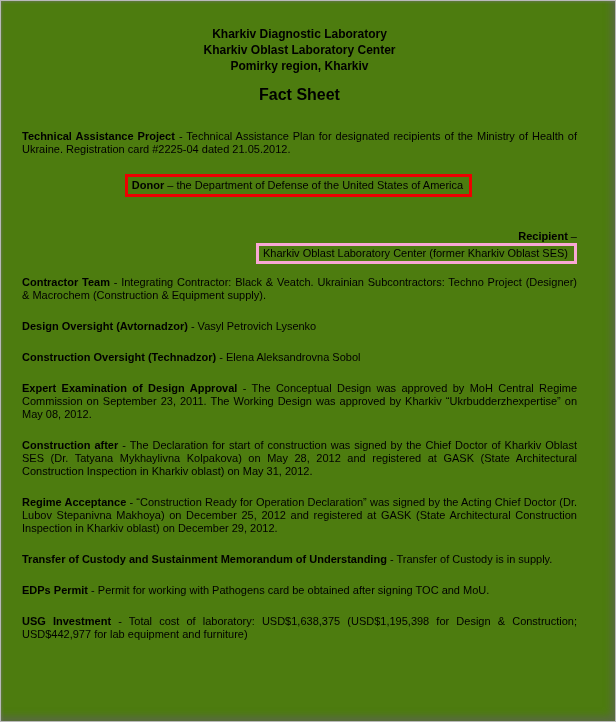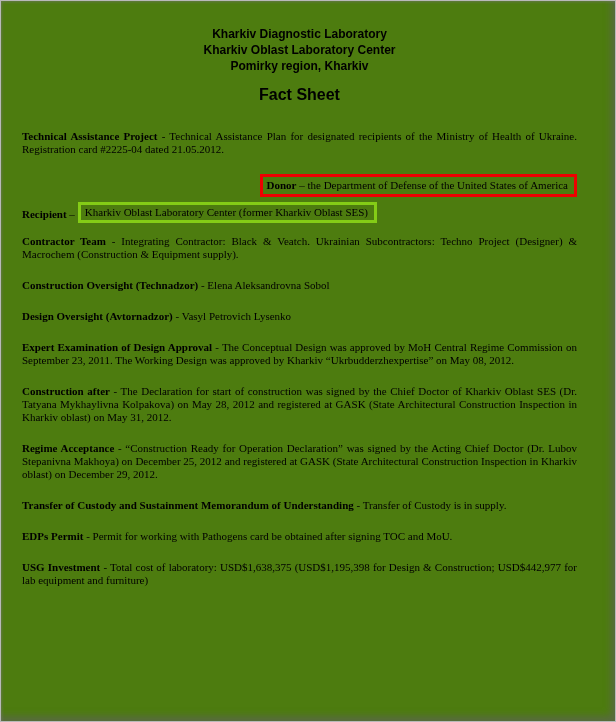--- a/index.html
+++ b/index.html
@@ -18,38 +18,38 @@
   .frame {
     position:absolute; inset:0;
     pointer-events:none;
     box-shadow:
       inset 0 0 0 1px #b9b9b9,
       inset 2px 2px 3px rgba(120,120,120,0.55),
       inset -5px -6px 7px rgba(95,95,95,0.60);
   }
   .title-block { text-align:center; font-weight:bold; font-size:12px; line-height:16px; }
   .subtitle { text-align:center; font-weight:bold; font-size:16px; line-height:13px; margin-top:14px; margin-bottom:29px; }
-  .section { margin:0 0 18px 0; text-align:justify;font-family:Liberation Serif, serif; }
+  .section { margin:0 0 18px 0; text-align:justify; }
   .section.single { text-align:left; }
   .label { font-weight:bold; }
   
-  .section.donor { text-align:right; margin-bottom:5px; }
+  .section.donor { text-align:center; margin-bottom:29px; }
   .hl-box-inline {
     display:inline-block;
     border:3px solid #ee0000;
     padding:2px 6px 2px 4px;
     margin-left:-2px;
     line-height:13px;
   }
   
-  .recipient-row { display:flex; align-items:center; text-align:left; margin-bottom:12px; }
+  .recipient-row { display:flex; align-items:flex-end; text-align:left; margin-bottom:12px;flex-direction:column; }
   .recipient-label { white-space:nowrap; padding-top:4px; }
   .recipient-col { margin-left:3px; }
   .hl-box-block {
-    border:3px solid #84cc16;
+    border:3px solid #f9a8d4;
     padding:1px 6px 1px 4px;
     width:fit-content;
   }
   .poc-line { margin-left:7px; margin-top:1px; }
 </style>
 </head>
 <body>
 
 <div class="page">
   <div class="frame"></div>
@@ -72,23 +72,23 @@
     <span class="recipient-label"><span class="label">Recipient</span><span> –</span></span>
     <div class="recipient-col">
       <div class="hl-box-block">
         <div>Kharkiv Oblast Laboratory Center (former Kharkiv Oblast SES)</div>
       </div>
     </div>
   </div>
 
   <div class="section"><span class="label">Contractor Team</span><span> - Integrating Contractor: Black &amp; Veatch. Ukrainian Subcontractors: Techno Project (Designer) &amp; Macrochem (Construction &amp; Equipment supply).</span></div>
 
+  <div class="section single"><span class="label">Design Oversight (Avtornadzor)</span><span> - Vasyl Petrovich Lysenko</span></div>
+
   <div class="section single"><span class="label">Construction Oversight (Technadzor)</span><span> - Elena Aleksandrovna Sobol</span></div>
-
-  <div class="section single"><span class="label">Design Oversight (Avtornadzor)</span><span> - Vasyl Petrovich Lysenko</span></div>
 
   <div class="section"><span class="label">Expert Examination of Design Approval</span><span> - The Conceptual Design was approved by MoH Central Regime Commission on September 23, 2011. The Working Design was approved by Kharkiv “Ukrbudderzhexpertise” on May 08, 2012.</span></div>
 
   <div class="section"><span class="label">Construction after</span><span> - The Declaration for start of construction was signed by the Chief Doctor of Kharkiv Oblast SES (Dr. Tatyana Mykhaylivna Kolpakova) on May 28, 2012 and registered at GASK (State Architectural Construction Inspection in Kharkiv oblast) on May 31, 2012.</span></div>
 
   <div class="section"><span class="label">Regime Acceptance</span><span> - “Construction Ready for Operation Declaration” was signed by the Acting Chief Doctor (Dr. Lubov Stepanivna Makhoya) on December 25, 2012 and registered at GASK (State Architectural Construction Inspection in Kharkiv oblast) on December 29, 2012.</span></div>
 
   <div class="section"><span class="label">Transfer of Custody and Sustainment Memorandum of Understanding</span><span> - Transfer of Custody is in supply.</span></div>
 
   <div class="section single"><span class="label">EDPs Permit</span><span> - Permit for working with Pathogens card be obtained after signing TOC and MoU.</span></div>

